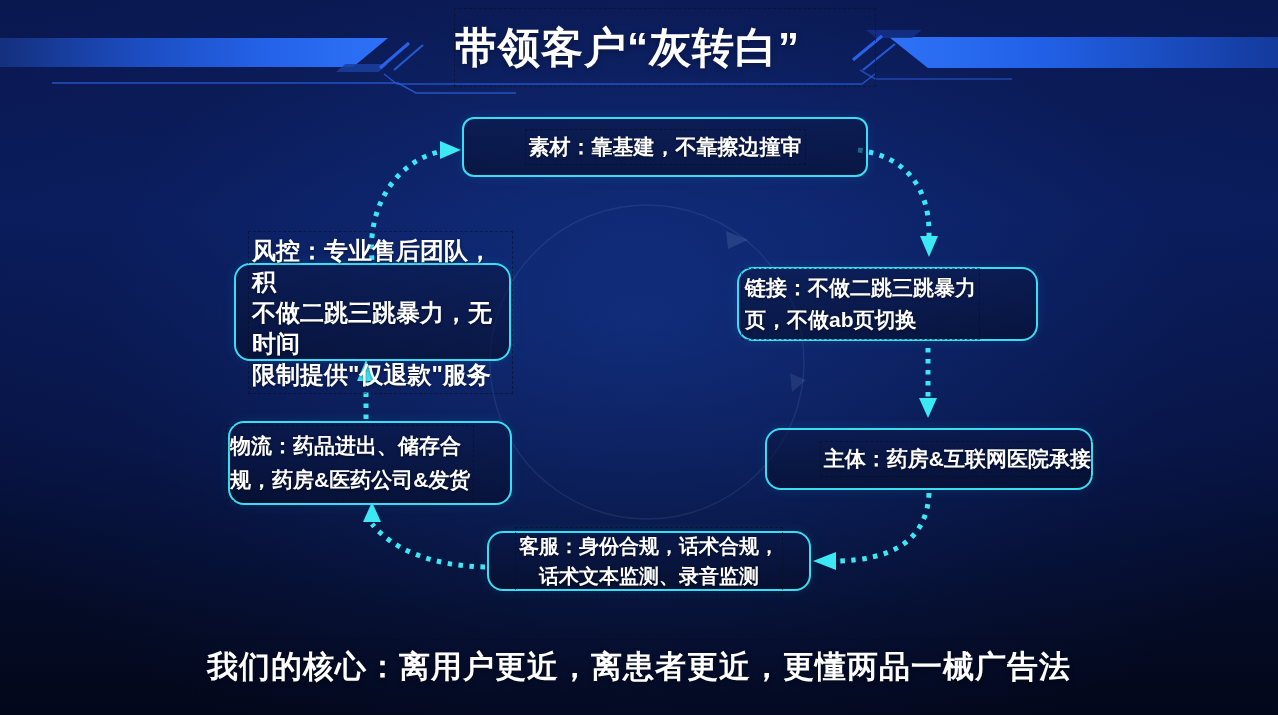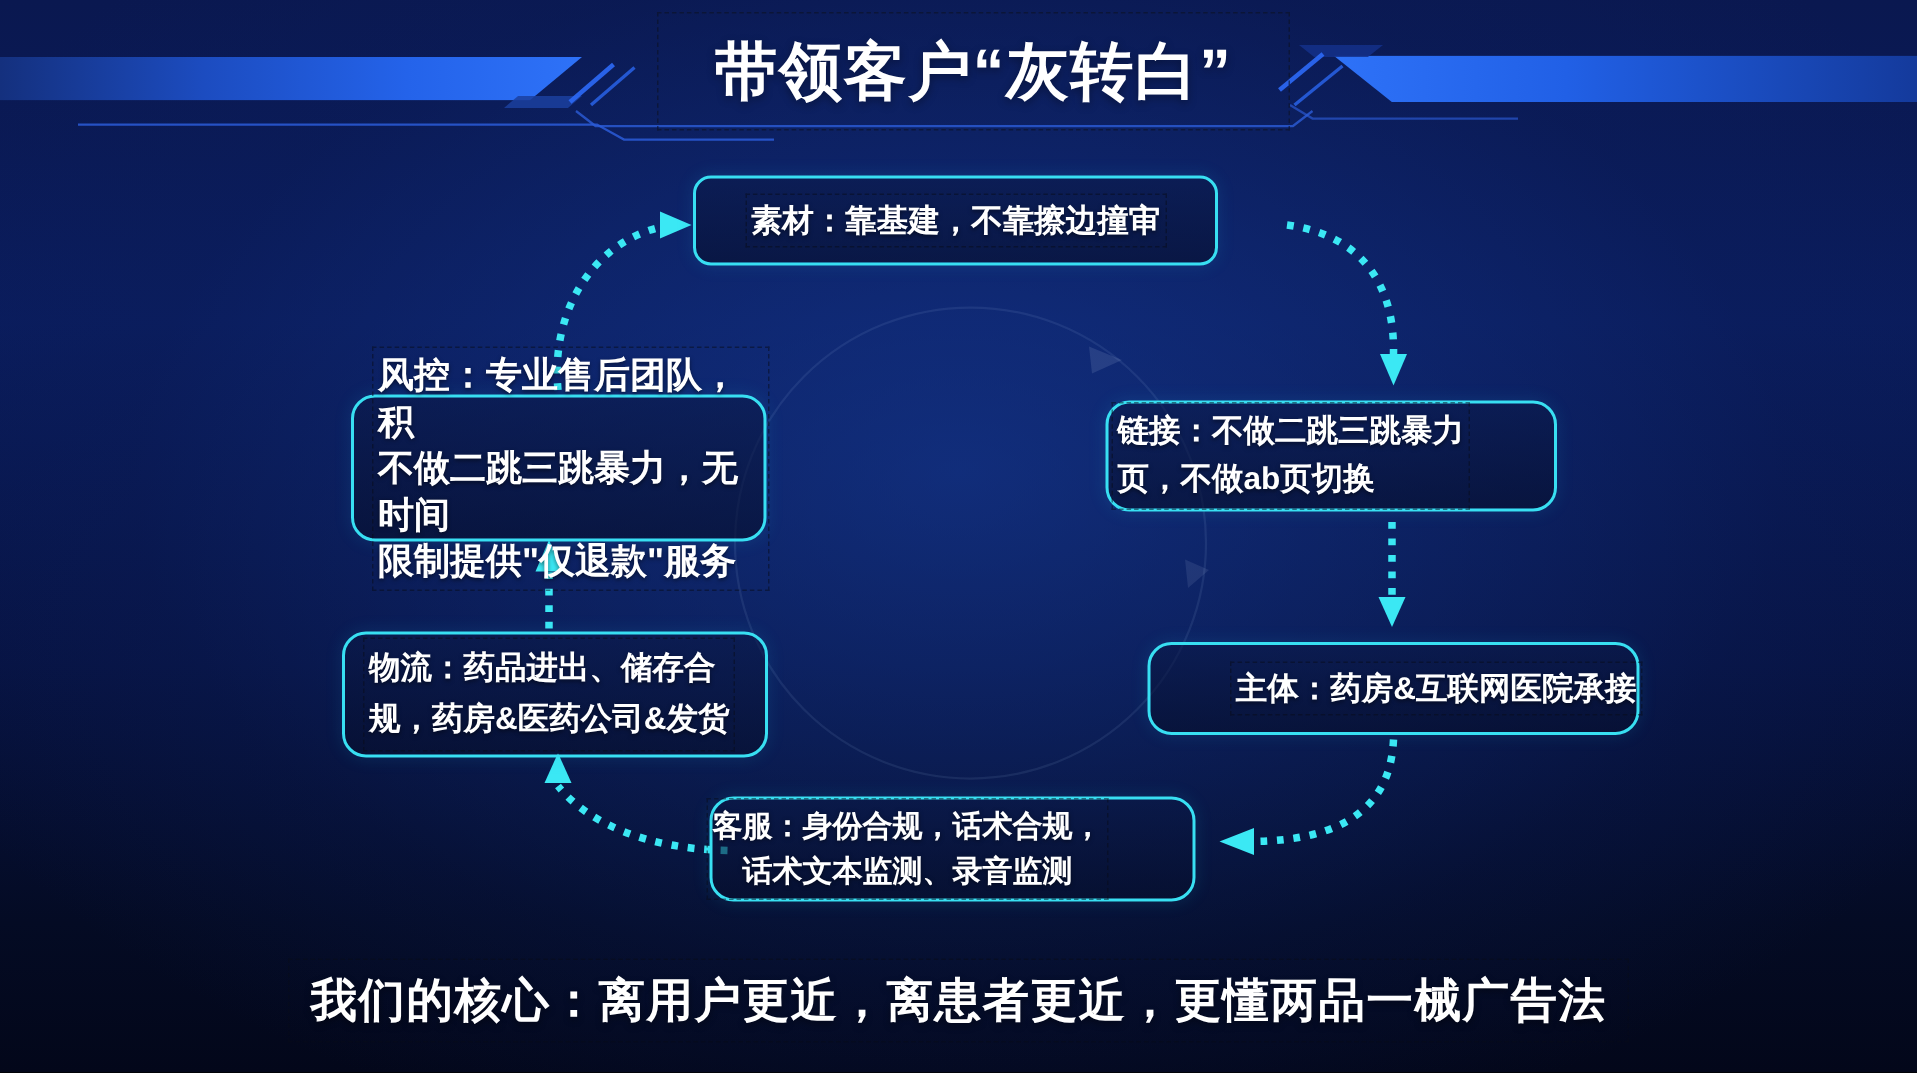--- a/index.html
+++ b/index.html
@@ -26,22 +26,22 @@
   .stripe-left-echo {
     left:336px; top:64px; width:52px; height:8px; background:#1b3f9f; opacity:.85;
     clip-path:polygon(18% 0,100% 0,82% 100%,0 100%);
   }
   .stripe-right-echo {
     left:866px; top:30px; width:56px; height:8px; background:#14308a; opacity:.85;
     clip-path:polygon(0 0,100% 0,82% 100%,18% 100%);
   }
 
   .title-box {
-    position:absolute; left:438px; top:8px; width:420px; height:77px;
-    display:flex; align-items:center; justify-content:center;
+    position:absolute; left:454px; top:8px; width:420px; height:77px;
+    display:flex; align-items:center; 
     border:1px dashed rgba(12,18,36,.6);
   }
   .title {
     font-size:42px; font-weight:900; color:#ffffff; letter-spacing:1px;
     white-space:nowrap; text-shadow:0 2px 6px rgba(0,0,0,.35); margin:0;
   }
 
   
   svg.deco { position:absolute; left:0; top:0; width:1278px; height:715px; }
   .dot-arrow { stroke:#3be8f4; stroke-width:5; fill:none; stroke-dasharray:4.5 6.5; }
@@ -56,29 +56,29 @@
     display:flex; align-items:center;
     box-shadow:0 0 12px rgba(30,180,230,.14);
     box-sizing:border-box;
   }
   .node-text {
     color:#fff; font-weight:bold; font-size:21px;
     text-shadow:0 1px 3px rgba(0,0,0,.5);
     outline:1px dashed rgba(8,12,26,.5); outline-offset:3px;
   }
   .node-text span { display:block; }
-  .n1 { left:462px; top:117px; width:350px; height:60px; justify-content:center; border-radius:12px; }
+  .n1 { left:462px; top:117px; width:406px; height:60px; justify-content:center; border-radius:12px; }
   .n1 .node-text { text-align:center; }
   .n2 { left:737px; top:267px; width:301px; height:74px; padding-left:6px; }
   .n2 .node-text { line-height:32px; }
   .n3 { left:765px; top:428px; width:328px; height:62px; justify-content:flex-end; }
   .n3 .node-text { text-align:center; }
-  .n4 { left:473px; top:531px; width:324px; height:70px; }
+  .n4 { left:487px; top:531px; width:324px; height:60px; justify-content:center; }
   .n4 .node-text { text-align:center; line-height:30px; font-size:20px; }
-  .n5 { left:228px; top:421px; width:284px; height:84px; padding-left:16px; }
+  .n5 { left:228px; top:421px; width:284px; height:84px; padding-left:0; }
   .n5 .node-text { line-height:34px; }
   .n6 { left:234px; top:263px; width:277px; height:98px; padding-left:16px; }
   .n6 .node-text { line-height:31px; font-size:24px; }
 
   
   .footer-wrap { position:absolute; left:0; right:0; top:640px; text-align:center;text-decoration:underline; }
   .footer {
     display:inline-block; font-size:31px; font-weight:bold; color:#fff;
     letter-spacing:1px; padding:6px 14px;
     outline:1px dashed rgba(8,12,26,.55);

